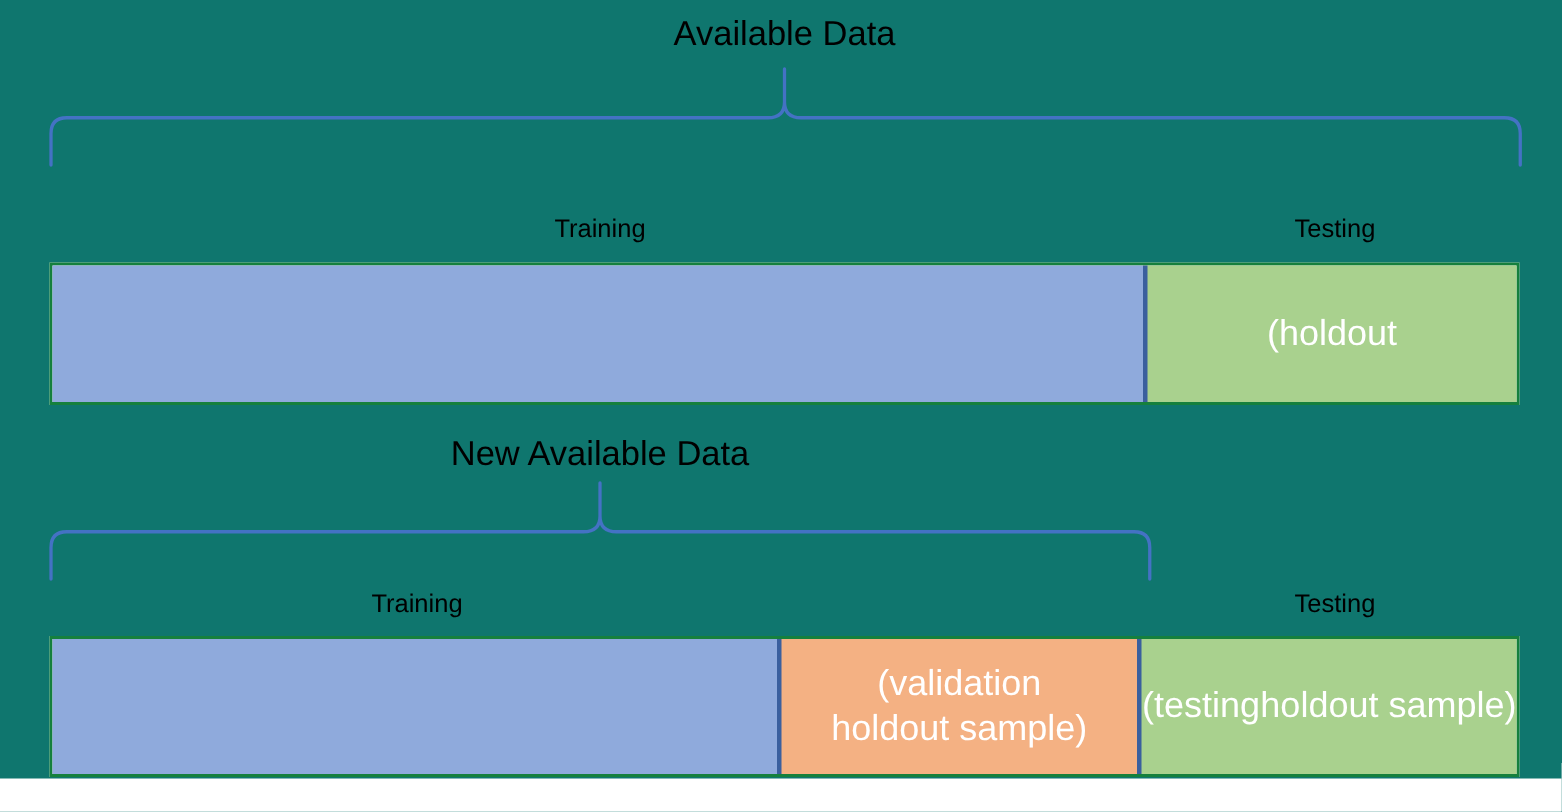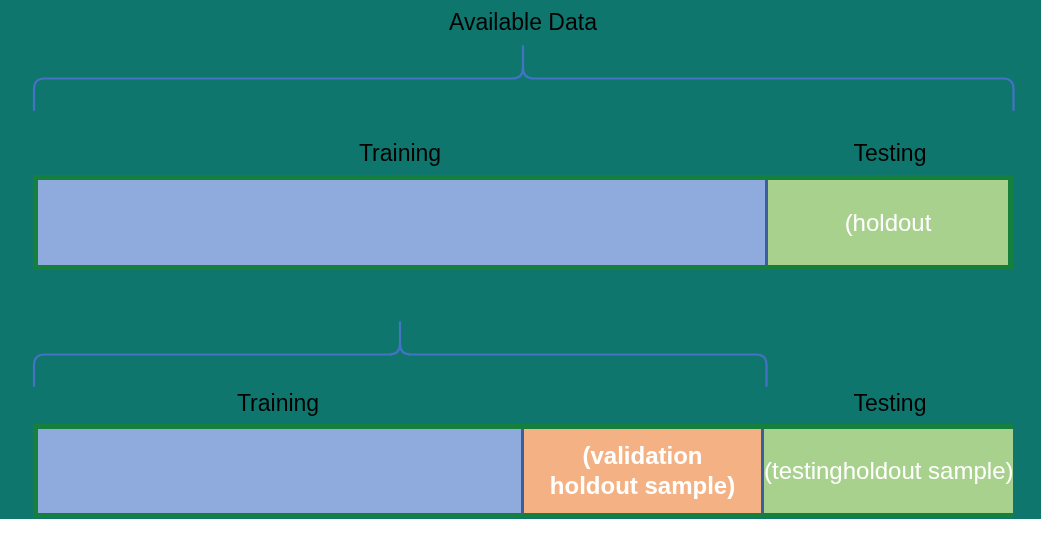--- a/index.html
+++ b/index.html
@@ -28,53 +28,53 @@
     line-height: 28px;
     color: #000000;
     white-space: nowrap;
     text-align: center;
     letter-spacing: 0px;
   }
 
   
   .seg-caption {
     position: absolute;
-    font-size: 23px;
+    font-size: 17px;
     line-height: 28px;
     color: #000000;
     white-space: nowrap;
     text-align: center;
   }
 
   
   .bar {
     position: absolute;
     box-sizing: border-box;
-    border: 5px solid #15803d;
+    border: 2px solid #15803d;
     display: flex;
     flex-direction: row;
     background: #ffffff;
   }
   .cell {
     position: relative;
     box-sizing: border-box;
     display: flex;
     align-items: center;
     justify-content: center;
     text-align: center;
     color: #ffffff;
     font-size: 24px;
     line-height: 30px;
     white-space: nowrap;
     overflow: visible;
   }
   .cell + .cell { border-left: 3px solid #3a5f9e; }
   .cell-blue   { background: #8faadc; }
   .cell-green  { background: #a9d18e; }
-  .cell-orange { background: #f4b183; font-weight: bold; }
+  .cell-orange { background: #f4b183; }
   .cell-text {
     display: block;
     width: 100%;
   }
 
   
   .brace-svg {
     position: absolute;
     pointer-events: none;
   }
@@ -98,20 +98,21 @@
 
     <div class="cell cell-blue" style="flex:0 0 727px;">
       <span class="cell-text"></span>
     </div>
 
     <div class="cell cell-green" style="flex:1 1 auto; flex-direction:column;">
       <span class="cell-text">(holdout</span>
     </div>
   </div>
 
+  <div class="brace-caption" style="left:200px; top:288px; width:400px;">New Available Data</div>
 
   <svg class="brace-svg" style="left:25px; top:316px; width:760px; height:75px;" viewBox="0 0 760 75">
     <path d="M 9 70 L 9 49 Q 9 38.5 19.5 38.5 L 364 38.5 Q 375 38.5 375 28 L 375 6 L 375 28 Q 375 38.5 386 38.5 L 731 38.5 Q 741.5 38.5 741.5 49 L 741.5 70" fill="none" stroke="#4472c4" stroke-width="2.2" stroke-linecap="round" stroke-linejoin="round"></path>
   </svg>
 
   <div class="seg-caption" style="left:178px; top:389px; width:200px;">Training</div>
 
 
   <div class="seg-caption" style="left:790px; top:389px; width:200px;">Testing</div>
 

